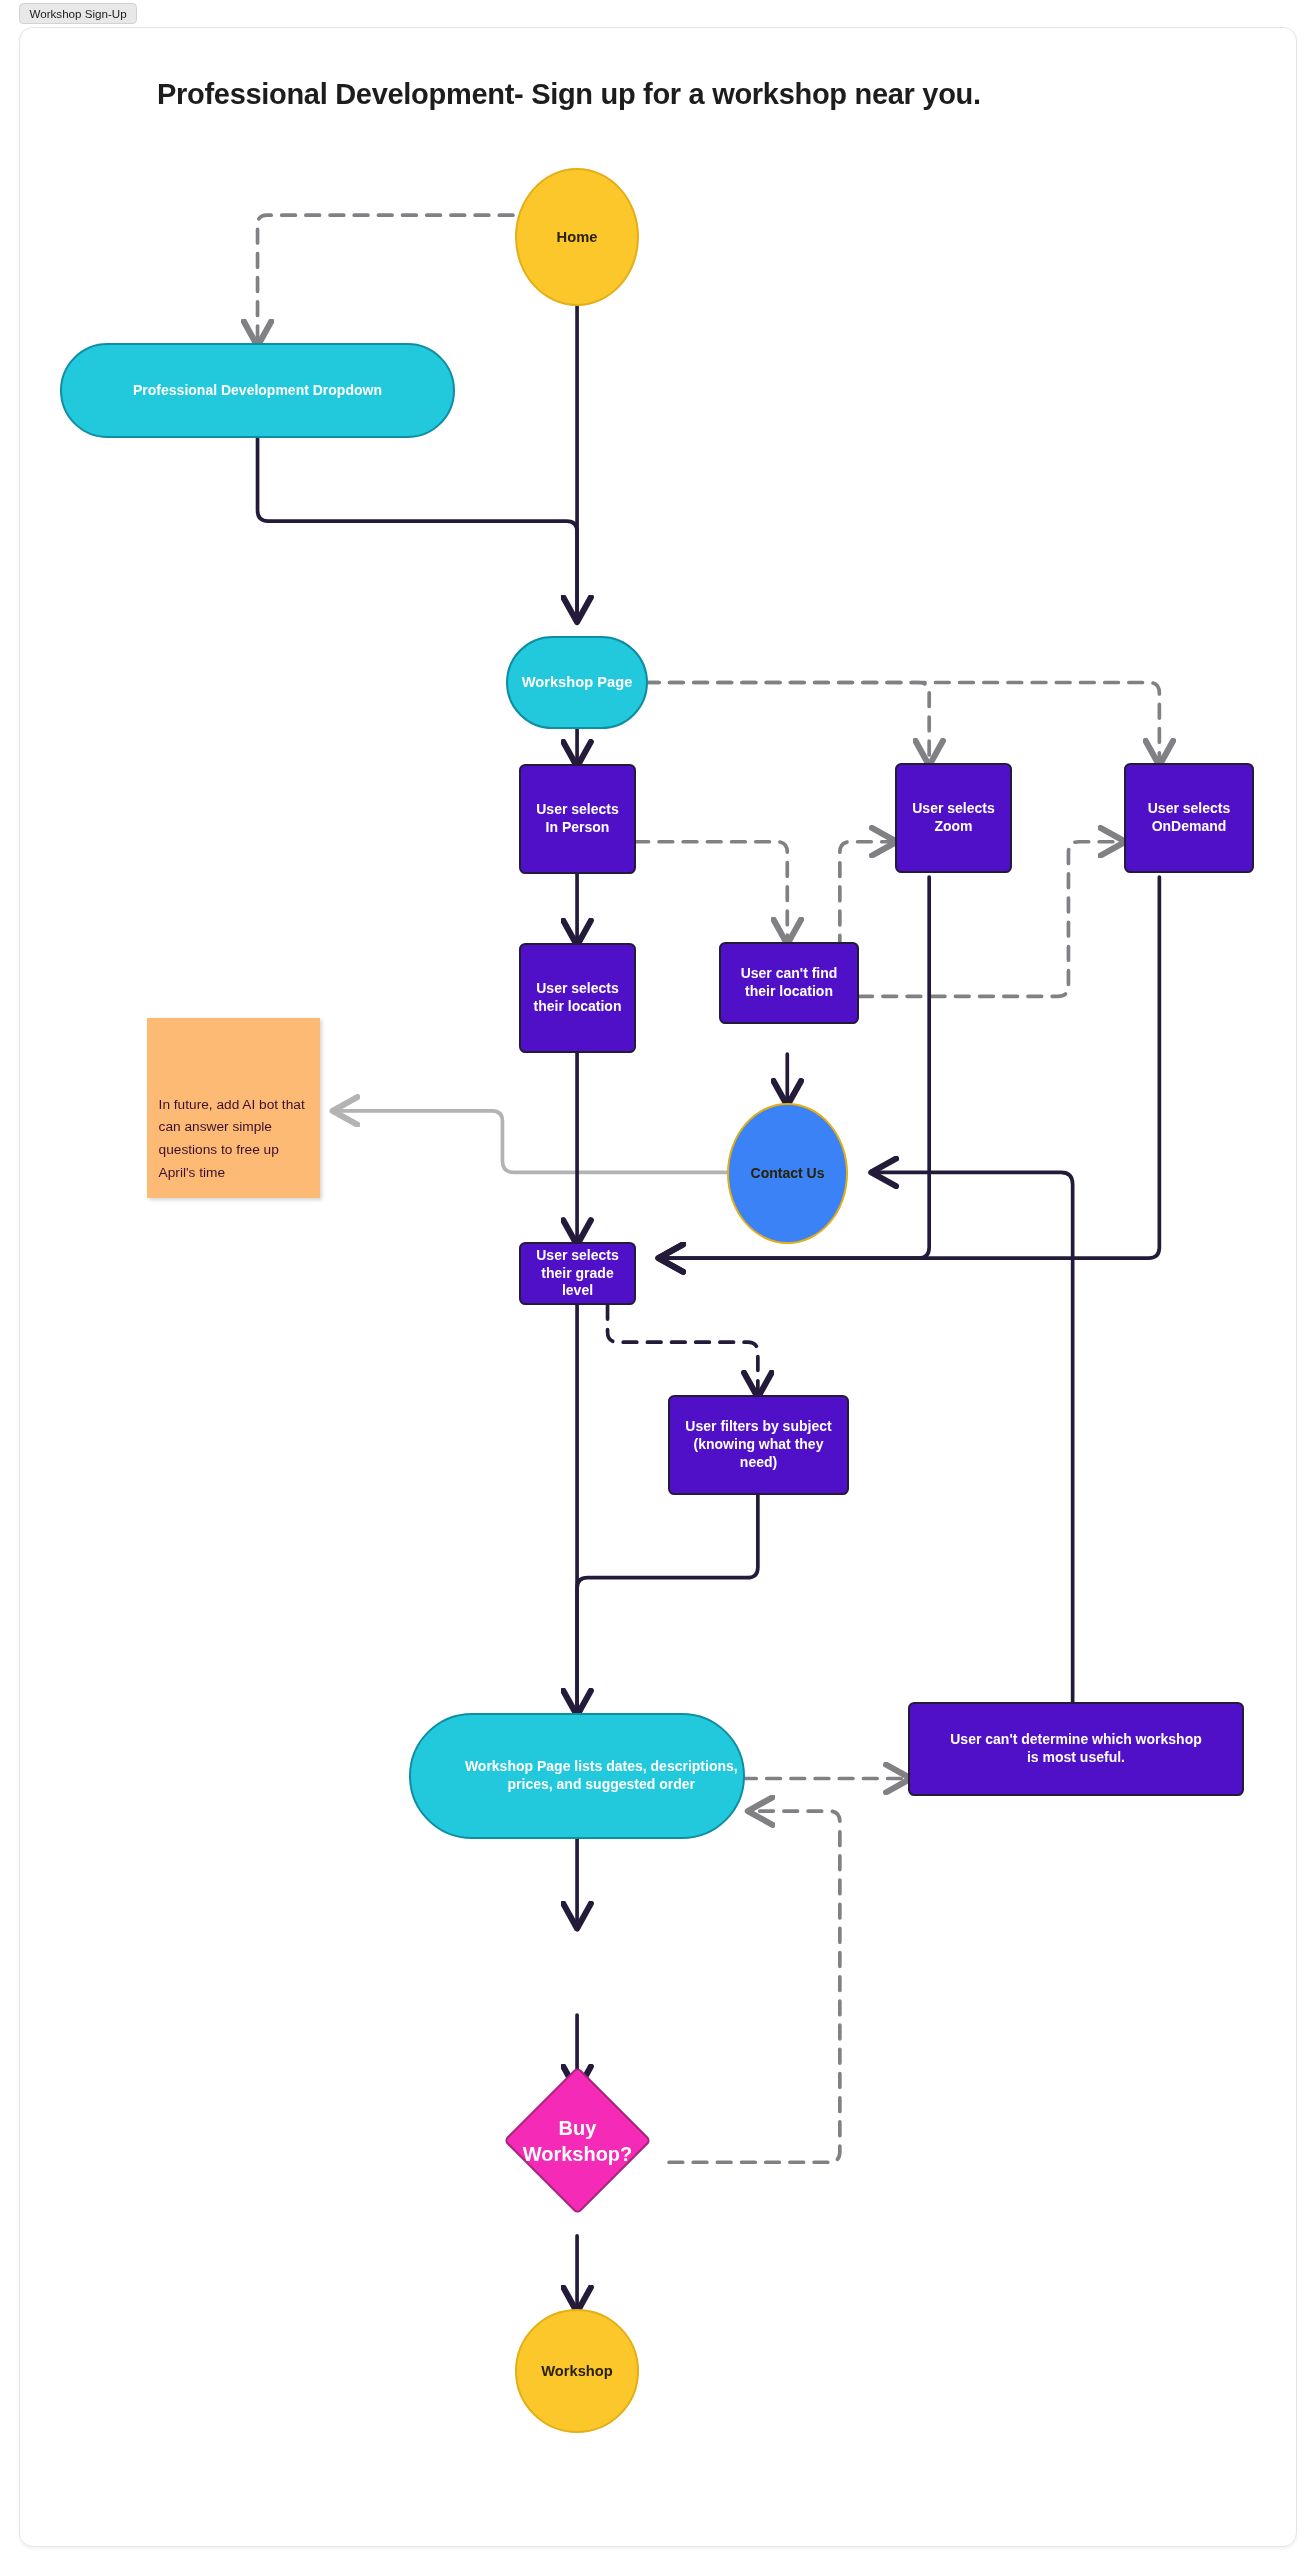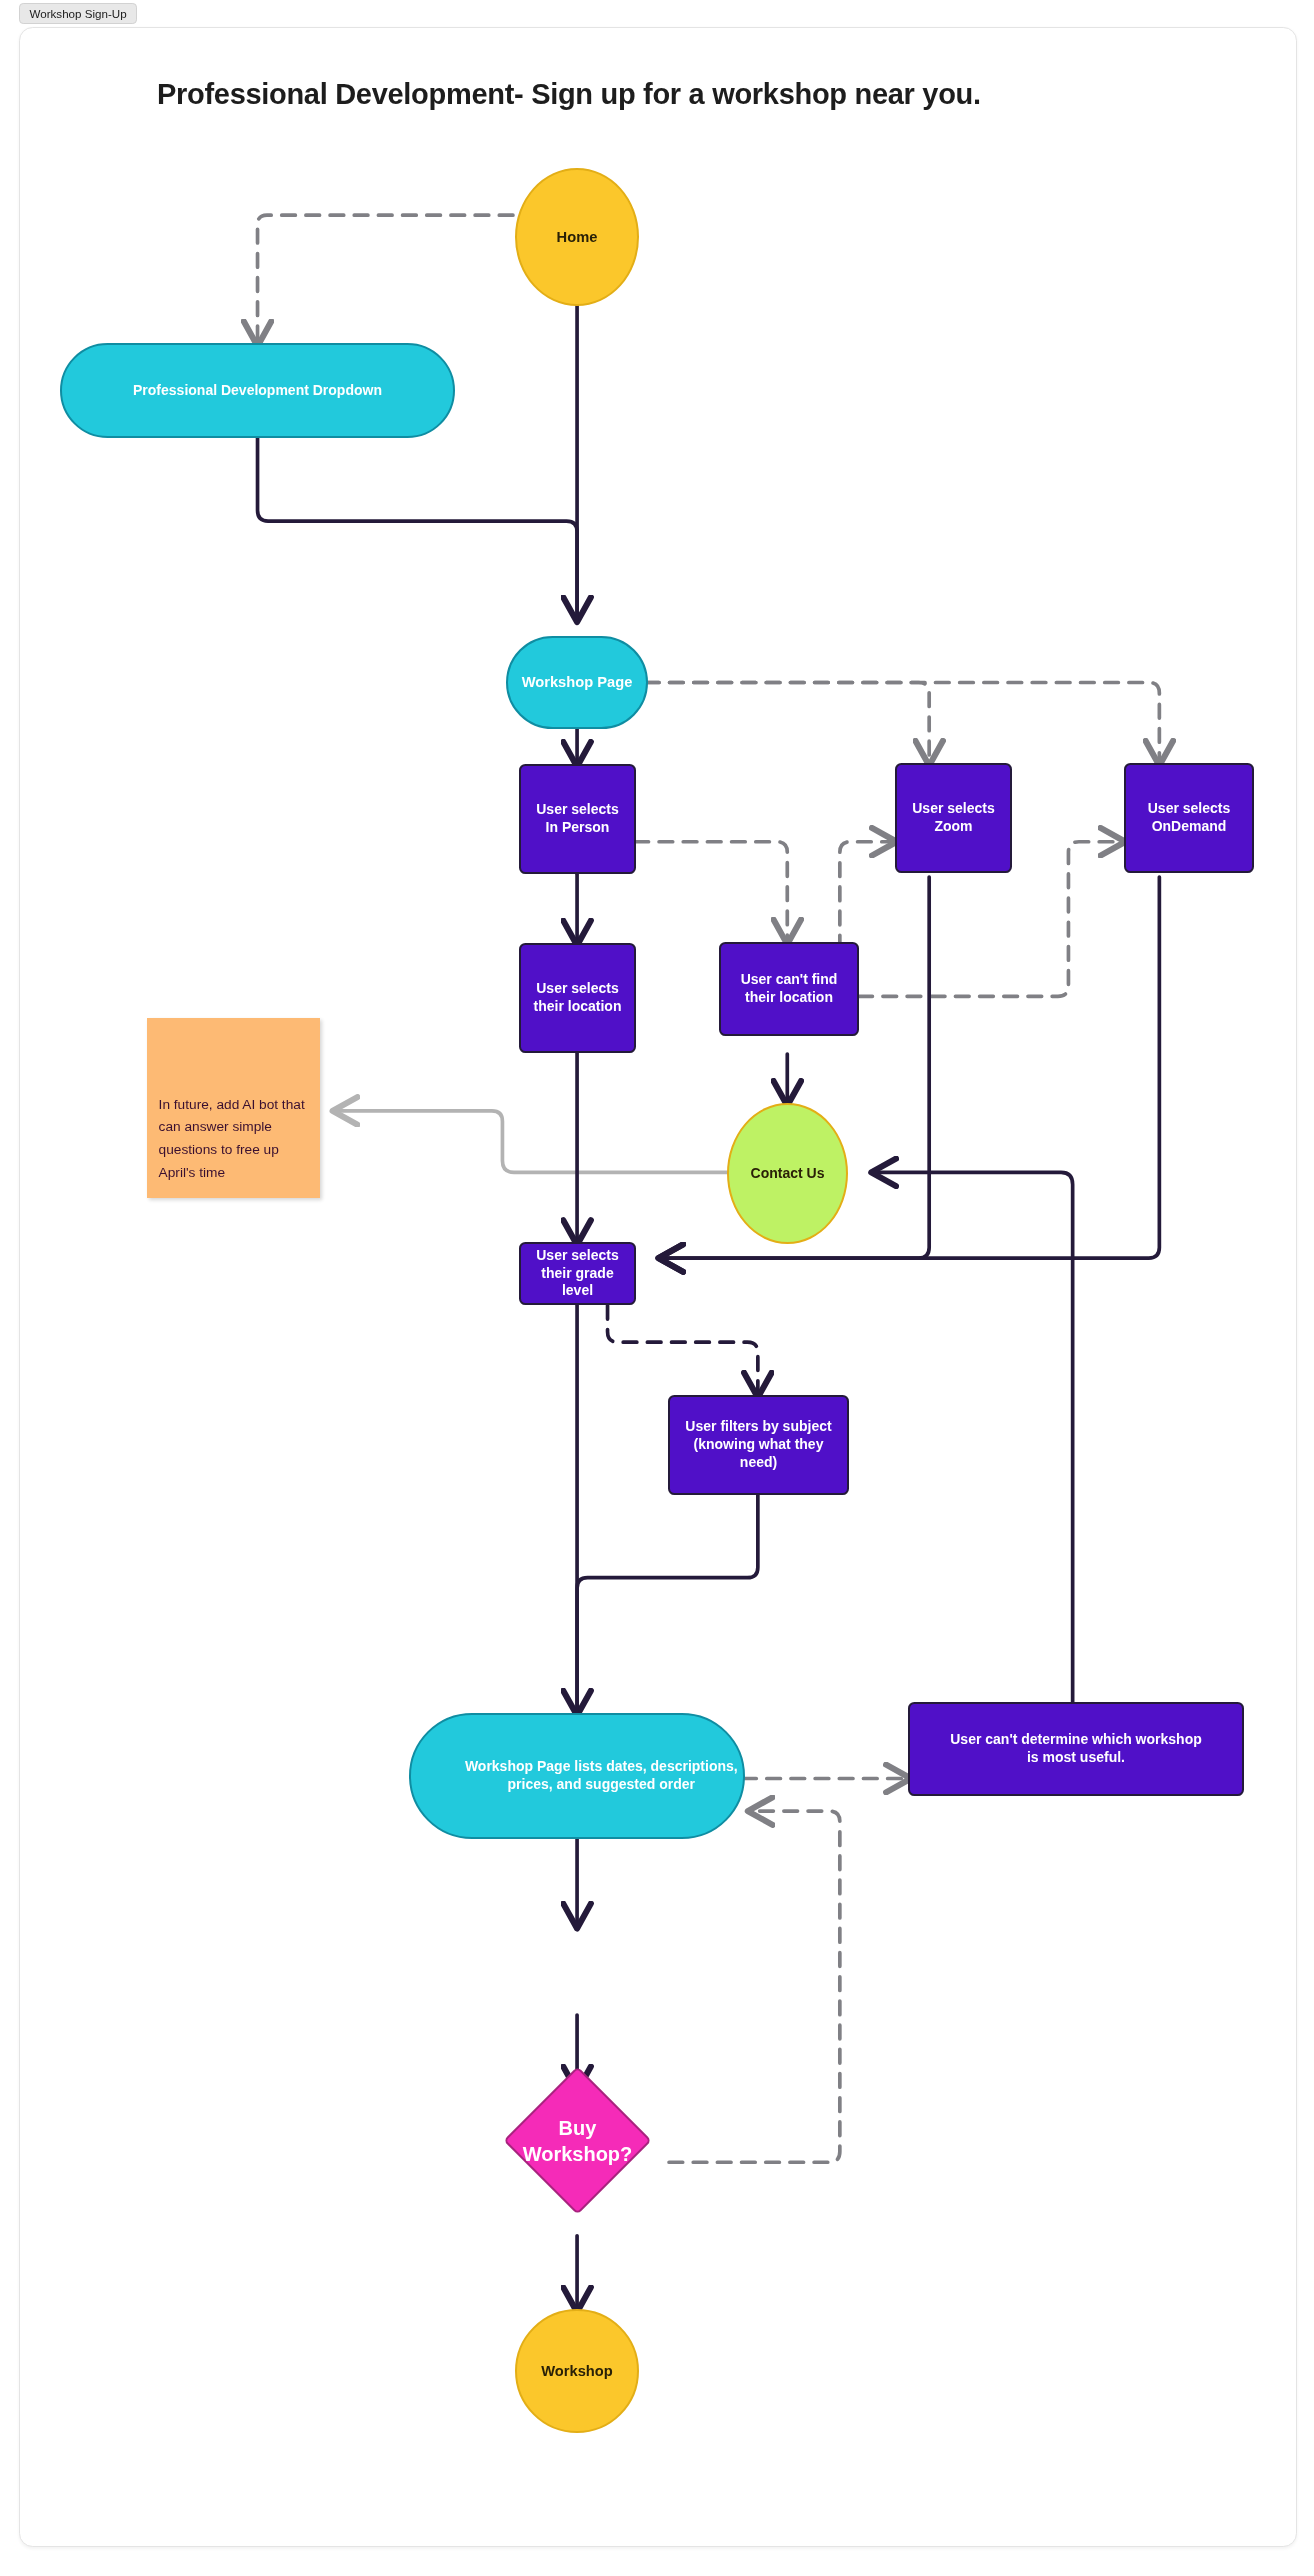--- a/index.html
+++ b/index.html
@@ -76,21 +76,21 @@
 
   .n-circle {
     border-radius: 50%;
     background: #FBC72B;
     border: 2.1px solid #E3AE16;
     color: #2a2107;
     font-weight: bold;
   }
   .n-ellipse {
     border-radius: 50%;
-    background: #bef264;
+    background: #3b82f6;
     border: 2.1px solid #E3AE16;
     color: #2a2107;
     font-weight: bold;
   }
   .n-stadium {
     border-radius: 525px;
     background: #22C9DC;
     border: 2.6px solid #0F8DA2;
     color: #ffffff;
     font-weight: bold;
@@ -247,21 +247,21 @@
     <div class="node n-rect" style="left:1104px; top:735px; width:130px; height:110px; font-size:14px;">
       <span class="label">User selects
 OnDemand</span>
     </div>
 
     <div class="node n-rect" style="left:499px; top:915px; width:117px; height:110px; font-size:14px;">
       <span class="label">User selects
 their location</span>
     </div>
 
-    <div class="node n-rect" style="left:699px; top:914px; width:140px; height:94px; font-size:14px;">
+    <div class="node n-rect" style="left:699px; top:914px; width:140px; height:82px; font-size:14px;">
       <span class="label">User can't find
 their location</span>
     </div>
 
     <div class="node n-ellipse" style="left:707px; top:1075px; width:121px; height:141px; font-size:14px;">
       <span class="label">Contact Us</span>
     </div>
 
     <div class="node n-note" style="left:127px; top:990px; width:173px; height:180px; font-size:13.7px;">
       <span class="label">In future, add AI bot that can answer simple questions to free up April's time</span>

